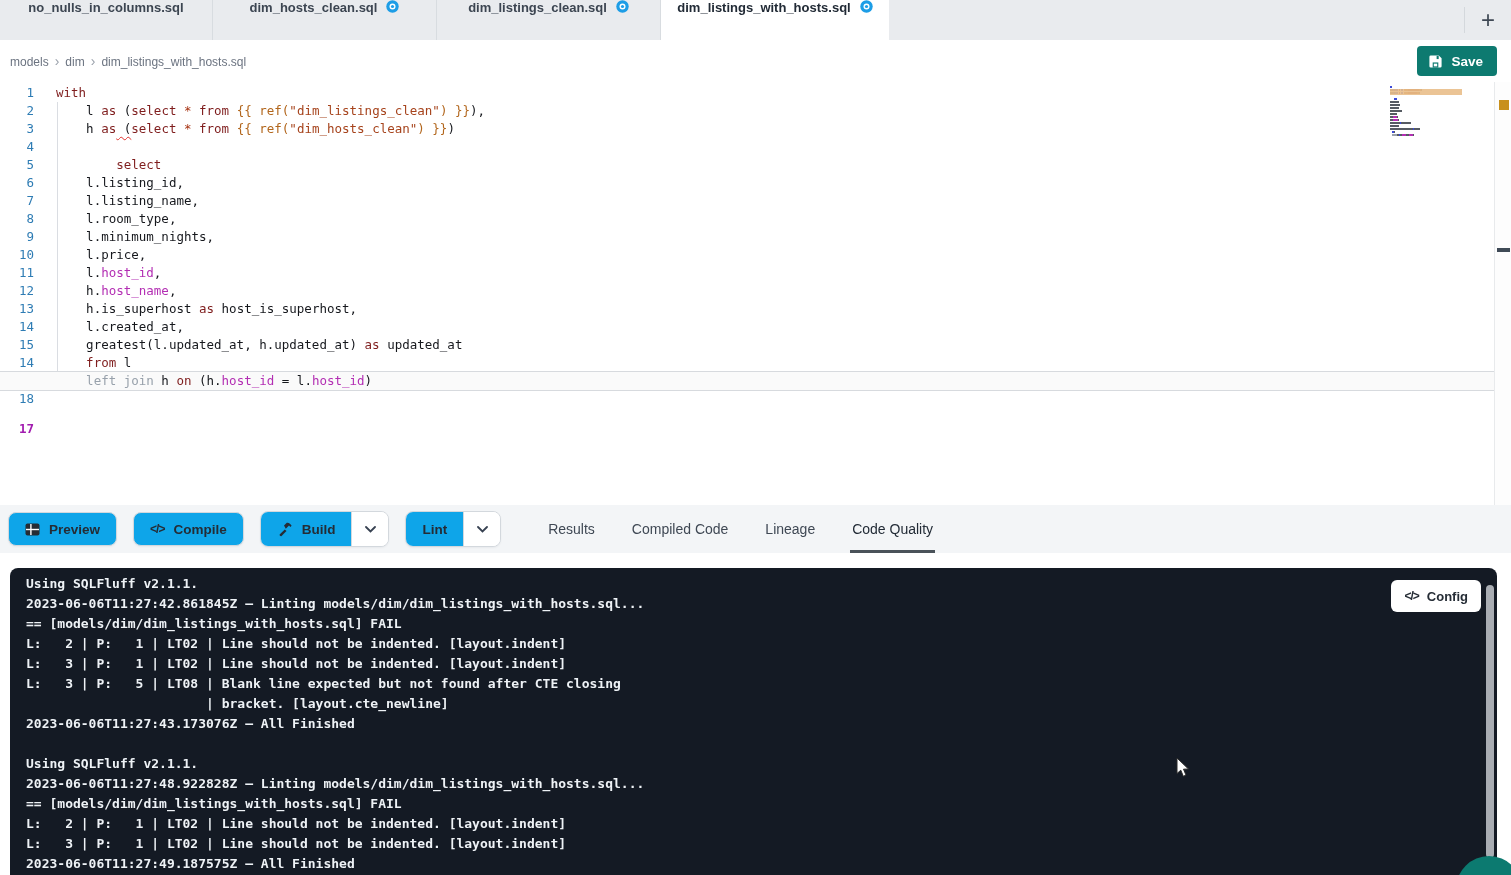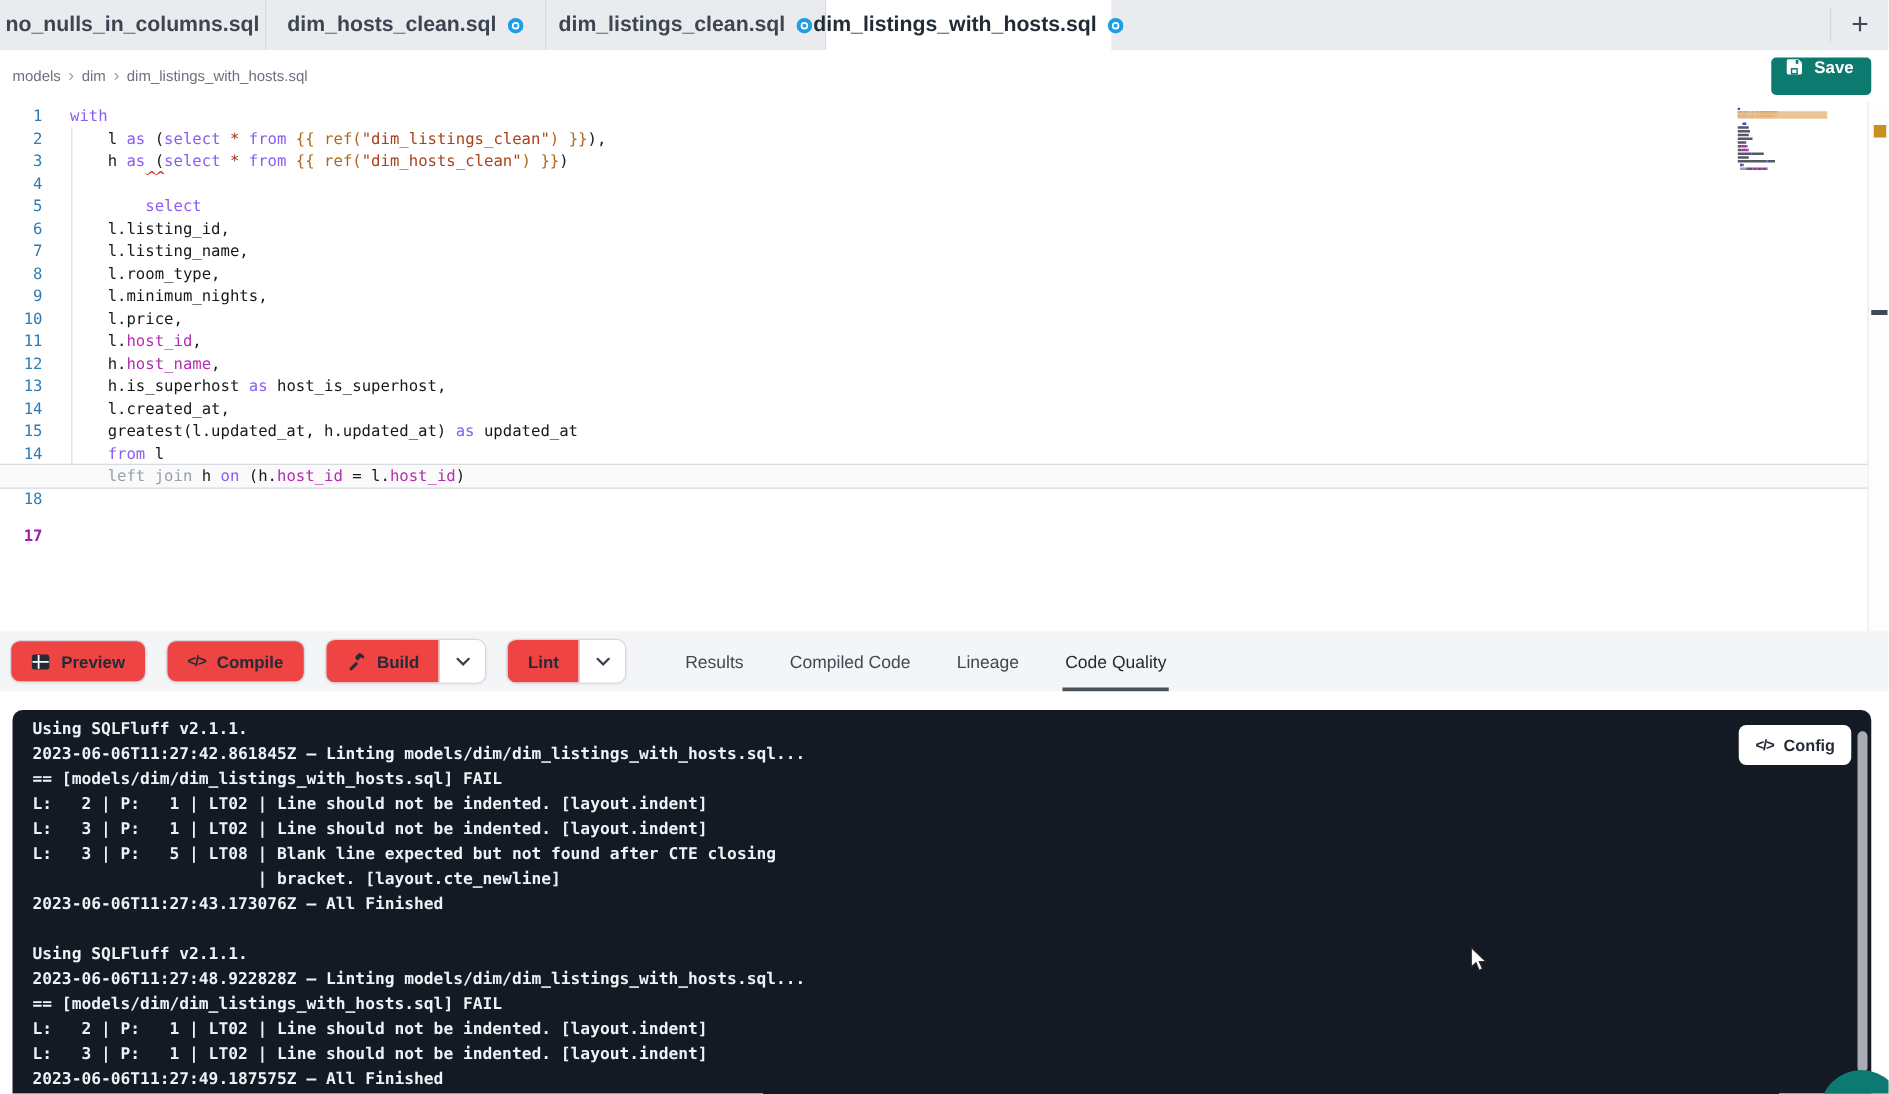--- a/index.html
+++ b/index.html
@@ -1,73 +1,73 @@
 <!DOCTYPE html>
 <html><head>
 <meta charset="utf-8">
 <style>
   html,body{margin:0;padding:0;background:#fff;}
   #app{position:relative;width:1511px;height:875px;overflow:hidden;
        font-family:"Liberation Sans",sans-serif;background:#fff;}
 
   
   .tabbar{position:absolute;left:0;top:0;width:1511px;height:40px;background:#e9ebee;display:flex;}
-  .tab{height:40px;display:flex;align-items:center;justify-content:center;gap:9px;
-       border-right:1px solid #d8dce0;box-sizing:border-box;font-size:17px;font-weight:700;
+  .tab{height:40px;display:flex;align-items:flex-start;justify-content:center;gap:9px;
+       border-right:1px solid #d8dce0;box-sizing:border-box;font-size:13px;font-weight:700;
        color:#3c4551;cursor:pointer;}
   .tab:nth-child(1){width:213px;}
   .tab:nth-child(2){width:224px;}
   .tab:nth-child(3){width:224px;}
   .tab:nth-child(4){width:228px;border-right:none;}
   .tab.active{background:#fff;color:#222b36;}
   .dot{width:13px;height:13px;flex:none;}
   .tab-divider{width:1px;height:26px;background:#d4d8dc;margin-right:6px;}
   .plus-btn{width:34px;height:34px;border:none;background:transparent;font-size:24px;line-height:1;
             color:#3f4854;cursor:pointer;margin-right:6px;}
 
   
   .crumbbar{position:absolute;left:0;top:40px;width:1511px;height:42px;background:#fff;
             display:flex;align-items:center;padding-left:10px;box-sizing:border-box;}
   .crumb{font-size:12px;color:#6b7380;}
   .crumb-sep{color:#9aa1ab;font-size:14px;margin:0 6px;line-height:1;}
   .save-btn{position:absolute;right:14px;top:6px;height:30px;padding:0 14px 0 11px;background:#0d7a70;
             border:none;border-radius:4px;color:#fff;font-size:13.5px;font-weight:700;
-            display:flex;gap:8px;cursor:pointer;font-family:inherit;}
+            display:flex;align-items:center;gap:8px;cursor:pointer;font-family:inherit;}
 
   
   .editor{position:absolute;left:0;top:82px;width:1511px;height:423px;background:#fff;
           font-family:"DejaVu Sans Mono",monospace;font-size:12.5px;}
   .rows{position:absolute;left:0;top:2px;width:1494px;}
   .row{display:flex;height:18px;line-height:18px;box-sizing:border-box;}
   .row.active{background:#fafafa;border-top:1px solid #d7dade;border-bottom:1px solid #d7dade;height:20px;margin-top:-1px;margin-bottom:-1px;position:relative;z-index:1;}
   .gut{flex:none;width:34px;text-align:right;color:#2e7cb4;user-select:none;}
   .row.active .gut{color:#a21caf;font-weight:700;margin-top:48px;}
   .codecell{flex:1;white-space:pre;padding-left:22px;color:#16181d;}
-  .tk-kw{color:#8b5cf6;}
+  .tk-kw{color:#7f1d1d;}
   .tk-op{color:#a5300f;}
   .tk-jj{color:#b2661c;}
   .tk-str{color:#a6431c;}
   .tk-fld{color:#b32eb3;text-align:right;}
   .tk-gr{color:#98a1ab;}
   .tk-pl{color:#16181d;}
   .tk-sq{color:#16181d;text-decoration:underline wavy #e0312c 1px;text-underline-offset:3px;}
   .indent-guide{position:absolute;left:57px;top:20px;width:1px;height:288px;background:#dadde2;}
   .minimap{position:absolute;left:1390px;top:4px;width:72px;height:118px;overflow:hidden;}
   .mrow{height:2px;margin-bottom:1px;white-space:nowrap;font-size:0;}
   .mseg{display:inline-block;height:2px;}
   .mini-band{position:absolute;left:0;top:3px;width:72px;height:6px;background:rgba(233,190,138,.9);}
   .scroll-gutter{position:absolute;left:1494px;top:0;width:17px;height:423px;background:#fdfdfd;
                  border-left:1px solid #e8eaec;box-sizing:border-box;}
   .lint-marker{position:absolute;left:4px;top:18px;width:10px;height:10px;background:#c8901c;}
   .scroll-pos{position:absolute;left:2px;top:166px;width:13px;height:4px;background:#3f4a56;}
 
   
   .toolbar{position:absolute;left:0;top:505px;width:1511px;height:48px;background:#f3f5f7;
            display:flex;align-items:center;padding-left:8px;box-sizing:border-box;}
-  .btn{height:34px;background:#ef4444;border:1px solid #d3d8dd;border-radius:8px;display:flex;
+  .btn{height:34px;background:#0ea5e9;border:1px solid #d3d8dd;border-radius:8px;display:flex;
        align-items:center;gap:9px;padding:0 16px;font-size:13.5px;font-weight:600;color:#252c35;
        cursor:pointer;box-shadow:0 1px 2px rgba(16,24,40,.05);font-family:inherit;}
   .btn-group{display:flex;height:34px;background:#fff;border:1px solid #d3d8dd;border-radius:8px;
              box-shadow:0 1px 2px rgba(16,24,40,.05);overflow:hidden;}
   .btn-group .main{border:none;border-radius:0;box-shadow:none;}
   .btn-group .caret{width:36px;display:flex;align-items:center;justify-content:center;
                     border-left:1px solid #d3d8dd;background:#fff;cursor:pointer;}
   .tb-gap{width:16px;flex:none;}
   .code-glyph{font-weight:700;font-size:12px;letter-spacing:-1px;color:#252c35;}
 

